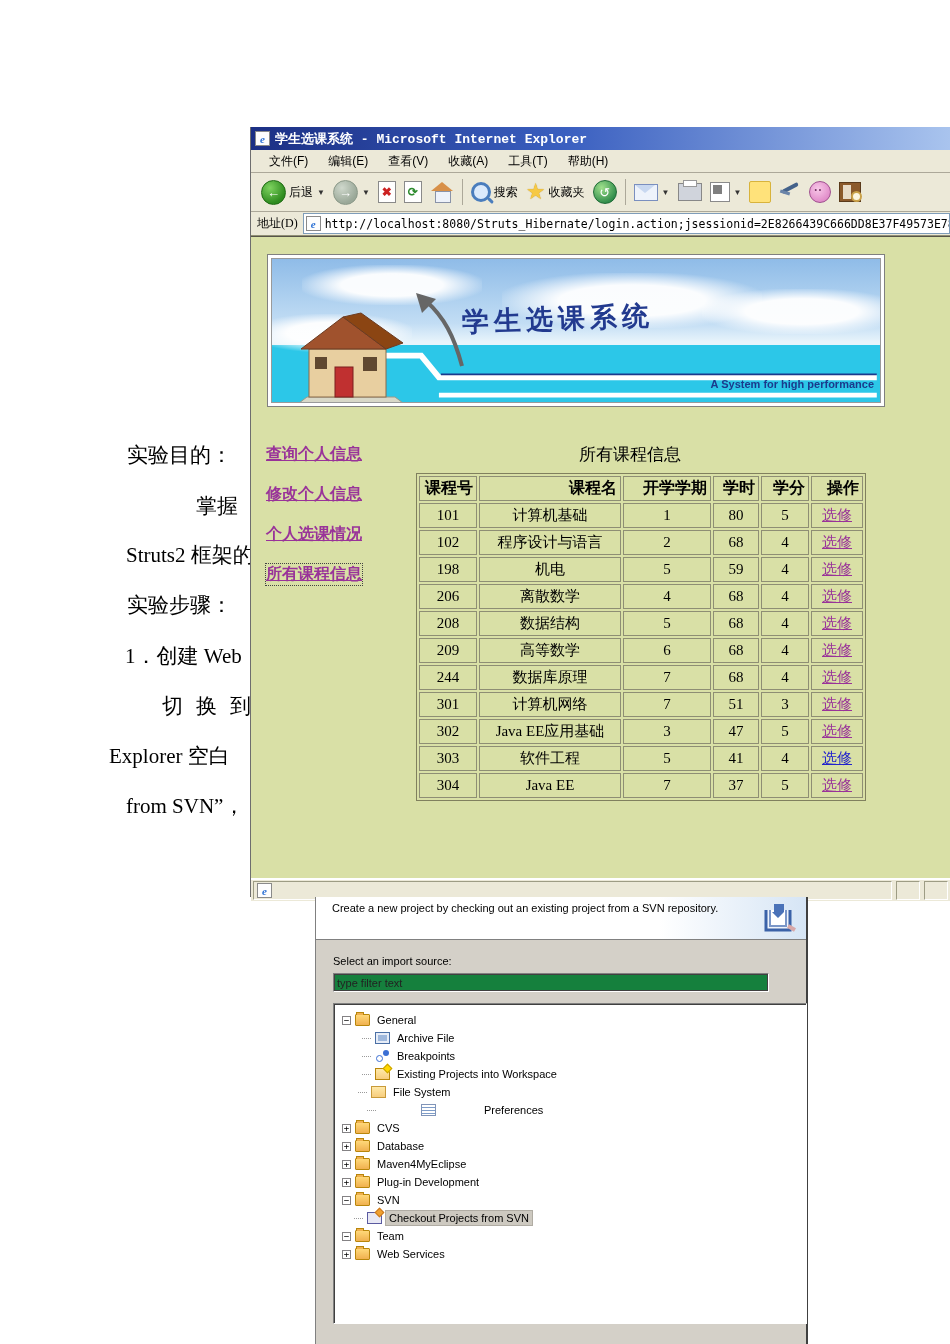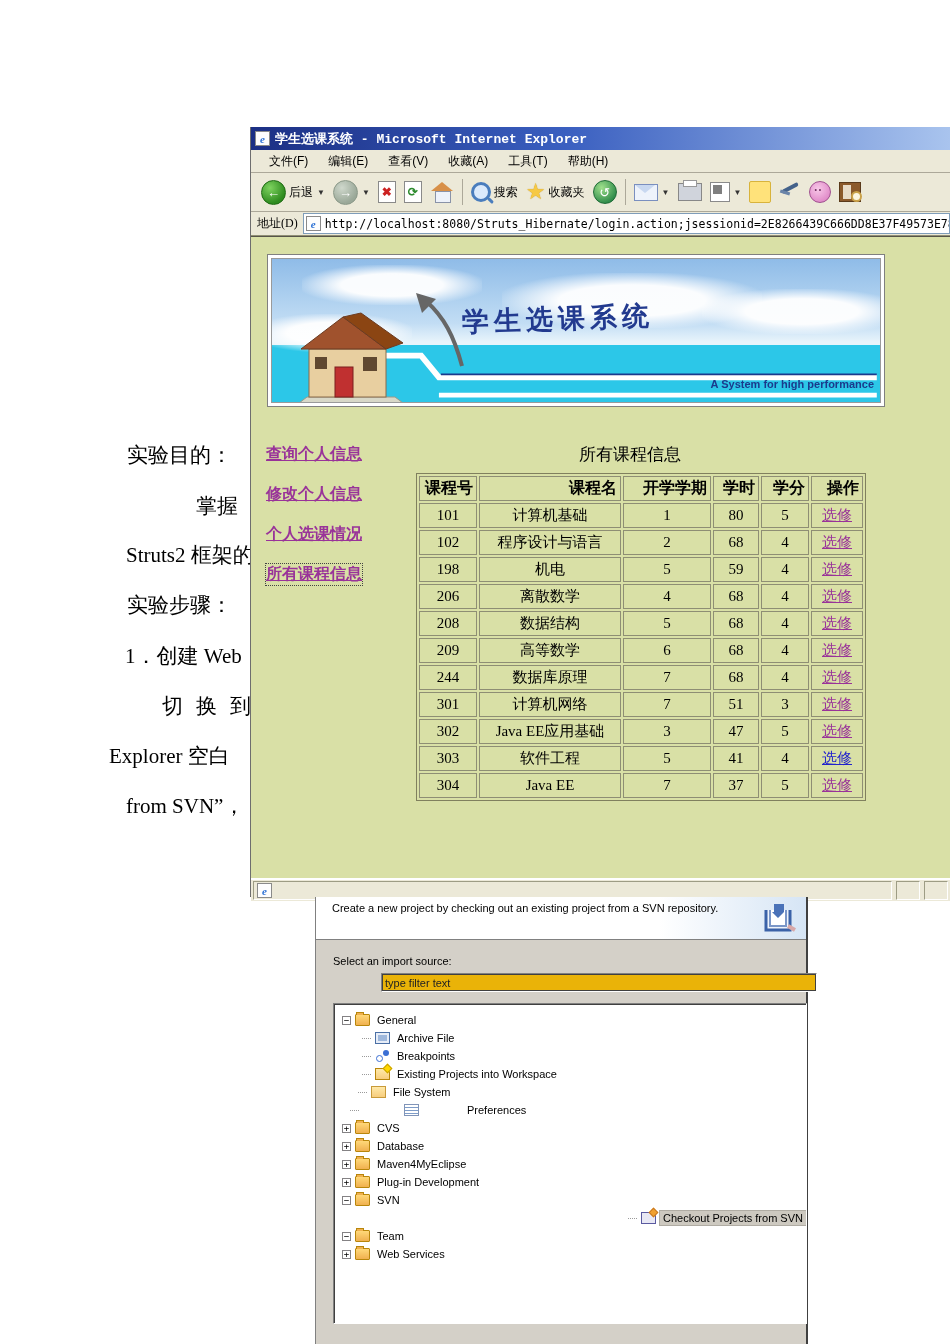--- a/index.html
+++ b/index.html
@@ -114,23 +114,23 @@
   .statusbar .grip{width:22px;height:17px;border:1px solid;border-color:#9d9c84 #fff #fff #9d9c84;flex:none;}
 
   
   .eclipse{position:absolute;left:315px;top:897px;width:493px;height:447px;background:#D4D0C8;z-index:3;
            border-left:1px solid #808080;border-right:2px solid #404040;box-sizing:border-box;}
   .ec-header{height:42px;background:linear-gradient(to right,#ffffff 70%,#d6e5f5);border-bottom:1px solid #808080;
            position:relative;}
   .ec-desc{position:absolute;left:16px;top:4px;width:425px;font-size:11px;line-height:14px;color:#000;}
   .import-ic{position:absolute;right:10px;top:3px;width:36px;height:34px;}
   .ec-label{position:absolute;left:17px;top:58px;font-size:11px;color:#000;}
-  .ec-filter{position:absolute;left:17px;top:76px;width:428px;height:15px;background:#eab308;
+  .ec-filter{position:absolute;left:17px;top:76px;width:428px;height:15px;background:#15803d;
            border:1px solid;border-color:#808080 #fff #fff #808080;outline:1px solid #404040;outline-offset:-2px;
-           font-size:11px;font-family:"Liberation Sans",sans-serif;padding:1px 3px;color:#222;margin-left:48px;}
+           font-size:11px;font-family:"Liberation Sans",sans-serif;padding:1px 3px;color:#222;}
   .ec-tree{position:absolute;left:17px;top:106px;width:474px;height:321px;background:#fff;
            border:1px solid;border-color:#808080 #fff #fff #808080;box-shadow:inset 1px 1px 0 #404040;
            box-sizing:border-box;padding-top:7px;overflow:hidden;position:absolute;}
   .trow{display:flex;align-items:center;height:18px;gap:4px;}
   .expander{width:9px;height:9px;line-height:7px;text-align:center;font-size:9px;font-family:"DejaVu Sans Mono",monospace;
            border:1px solid #848284;background:#fff;box-sizing:border-box;flex:none;color:#000;}
   .expander.conn{border:none;background:none;color:transparent;height:0;border-top:1px dotted #9a9a9a;}
   .ticon{width:15px;height:12px;flex:none;position:relative;box-sizing:border-box;}
   .i-folder{background:linear-gradient(#ffd879,#f0b04f);border:1px solid #b8860b;border-radius:1px;}
   .i-folder::before{content:"";position:absolute;top:-3px;left:0;width:6px;height:2px;background:#f0b04f;
@@ -426,21 +426,21 @@
       <div class="trow" style="padding-left: 28px;">
     <span class="expander conn"></span>
     <span class="ticon i-existing-projects"></span>
     <span class="tlabel">Existing Projects into Workspace</span>
   </div>
       <div class="trow" style="padding-left: 24px;">
     <span class="expander conn"></span>
     <span class="ticon i-file-system"></span>
     <span class="tlabel">File System</span>
   </div>
-      <div class="trow" style="padding-left: 16px; gap: 45px;">
+      <div class="trow" style="padding-left: 33px; gap: 45px;">
     <span class="expander conn"></span>
     <span class="ticon i-preferences"></span>
     <span class="tlabel">Preferences</span>
   </div>
       <div class="trow" style="padding-left: 8px;">
     <span class="expander">+</span>
     <span class="ticon i-folder"></span>
     <span class="tlabel">CVS</span>
   </div>
       <div class="trow" style="padding-left: 8px;">
@@ -456,21 +456,21 @@
       <div class="trow" style="padding-left: 8px;">
     <span class="expander">+</span>
     <span class="ticon i-folder"></span>
     <span class="tlabel">Plug-in Development</span>
   </div>
       <div class="trow" style="padding-left: 8px;">
     <span class="expander">−</span>
     <span class="ticon i-folder"></span>
     <span class="tlabel">SVN</span>
   </div>
-      <div class="trow" style="padding-left: 10px; justify-content: flex-end;">
+      <div class="trow" style="padding-left: 20px;">
     <span class="expander conn"></span>
     <span class="ticon i-svn-checkout"></span>
     <span class="tlabel selected">Checkout Projects from SVN</span>
   </div>
       <div class="trow" style="padding-left: 8px;">
     <span class="expander">−</span>
     <span class="ticon i-folder"></span>
     <span class="tlabel">Team</span>
   </div>
       <div class="trow" style="padding-left: 8px;">

